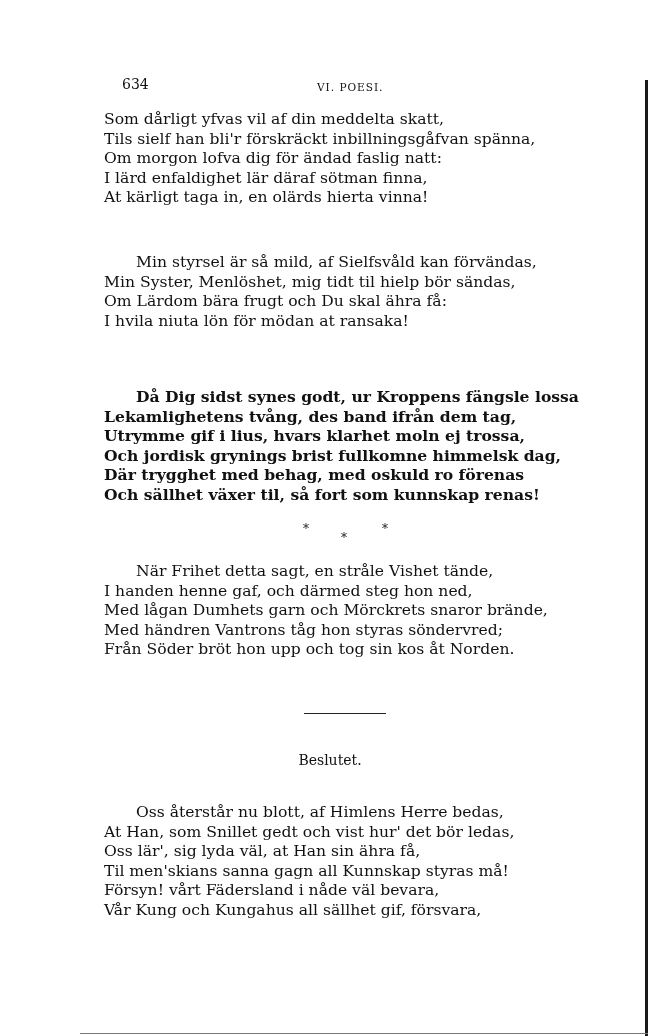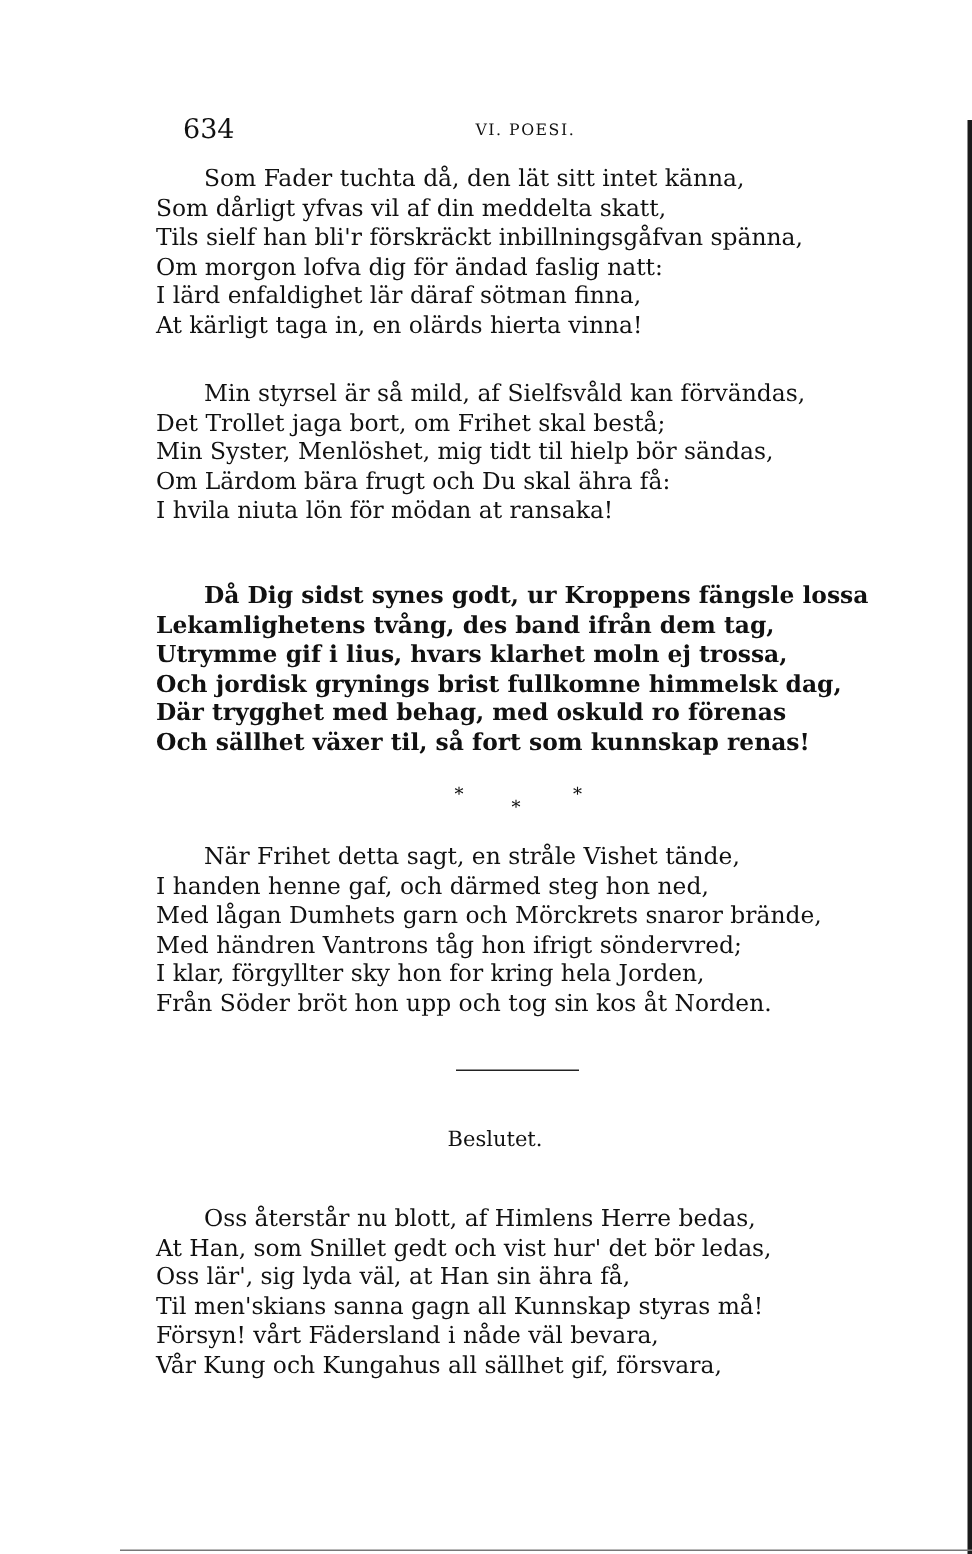--- a/index.html
+++ b/index.html
@@ -17,21 +17,21 @@
     }
     .bottom-edge {
       position: absolute; left: 80px; right: 0; bottom: 2px;
       height: 1px; background: #777777;
     }
     .running-head {
       position: absolute; top: 76px; left: 122px; width: 420px; height: 20px;
     }
     .page-number {
       position: absolute; left: 0; top: 0;
-      font-size: 18px;
+      font-size: 14px;
     }
     .section-title {
       position: absolute; left: 195px; top: 5px;
       font-size: 10.5px; letter-spacing: 1px;
       font-variant: small-caps;
     }
     .poem {
       position: absolute; left: 104px; width: 460px;
       font-size: 15.6px; line-height: 19.5px;
       white-space: nowrap;
@@ -65,31 +65,29 @@
 
 <div class="right-border"></div>
 <div class="bottom-edge"></div>
 
 <div class="running-head">
   <span class="page-number">634</span>
   <span class="section-title">VI. POESI.</span>
 </div>
 
 <div class="poem stanza1">
-  <span class="line indent">Som Fader tuchta då, den lät sitt intet känna,</span>
   <span class="line">Som dårligt yfvas vil af din meddelta skatt,</span>
   <span class="line">Tils sielf han bli'r förskräckt inbillningsgåfvan spänna,</span>
   <span class="line">Om morgon lofva dig för ändad faslig natt:</span>
   <span class="line">I lärd enfaldighet lär däraf sötman finna,</span>
   <span class="line">At kärligt taga in, en olärds hierta vinna!</span>
 </div>
 
 <div class="poem stanza2">
   <span class="line indent">Min styrsel är så mild, af Sielfsvåld kan förvändas,</span>
-  <span class="line">Det Trollet jaga bort, om Frihet skal bestå;</span>
   <span class="line">Min Syster, Menlöshet, mig tidt til hielp bör sändas,</span>
   <span class="line">Om Lärdom bära frugt och Du skal ähra få:</span>
   <span class="line">I hvila niuta lön för mödan at ransaka!</span>
 </div>
 
 <div class="poem stanza3">
   <span class="line indent">Då Dig sidst synes godt, ur Kroppens fängsle lossa</span>
   <span class="line">Lekamlighetens tvång, des band ifrån dem tag,</span>
   <span class="line">Utrymme gif i lius, hvars klarhet moln ej trossa,</span>
   <span class="line">Och jordisk grynings brist fullkomne himmelsk dag,</span>
@@ -100,22 +98,21 @@
 <div class="asterisks">
   <span class="ast a1">*</span>
   <span class="ast a2">*</span>
   <span class="ast a3">*</span>
 </div>
 
 <div class="poem stanza4">
   <span class="line indent">När Frihet detta sagt, en stråle Vishet tände,</span>
   <span class="line">I handen henne gaf, och därmed steg hon ned,</span>
   <span class="line">Med lågan Dumhets garn och Mörckrets snaror brände,</span>
-  <span class="line">Med händren Vantrons tåg hon ifrigt söndervred;</span>
-  <span class="line">I klar, förgyllter sky hon for kring hela Jorden,</span>
+  <span class="line">Med händren Vantrons tåg hon styras söndervred;</span>
   <span class="line">Från Söder bröt hon upp och tog sin kos åt Norden.</span>
 </div>
 
 <div class="rule"></div>
 
 <div class="heading">Beslutet.</div>
 
 <div class="poem stanza5">
   <span class="line indent">Oss återstår nu blott, af Himlens Herre bedas,</span>
   <span class="line">At Han, som Snillet gedt och vist hur' det bör ledas,</span>

